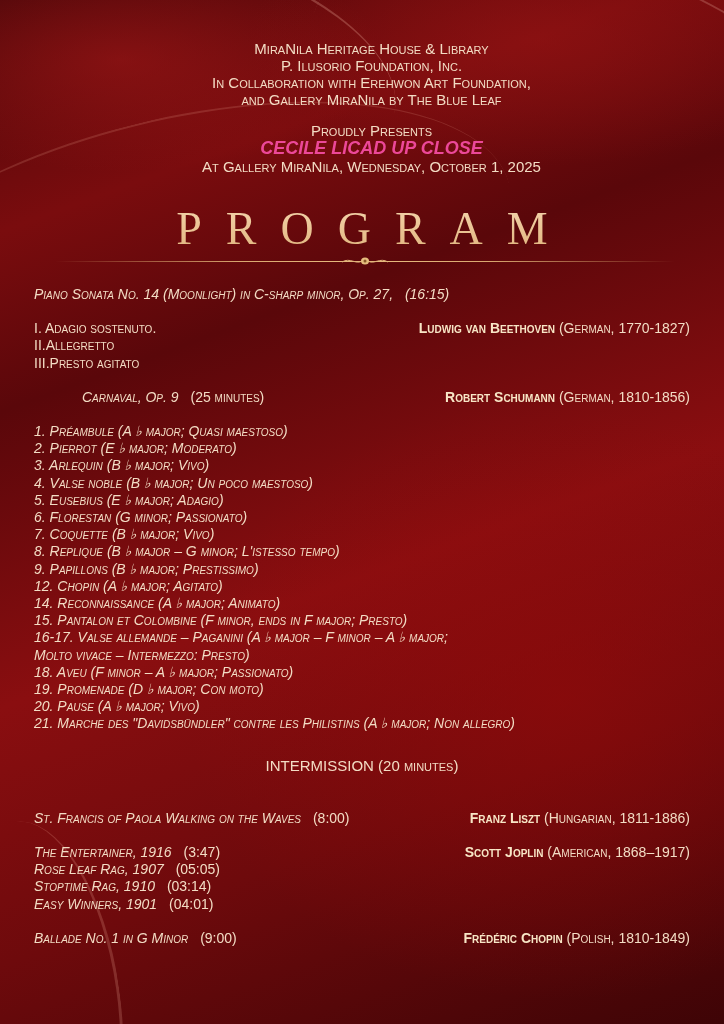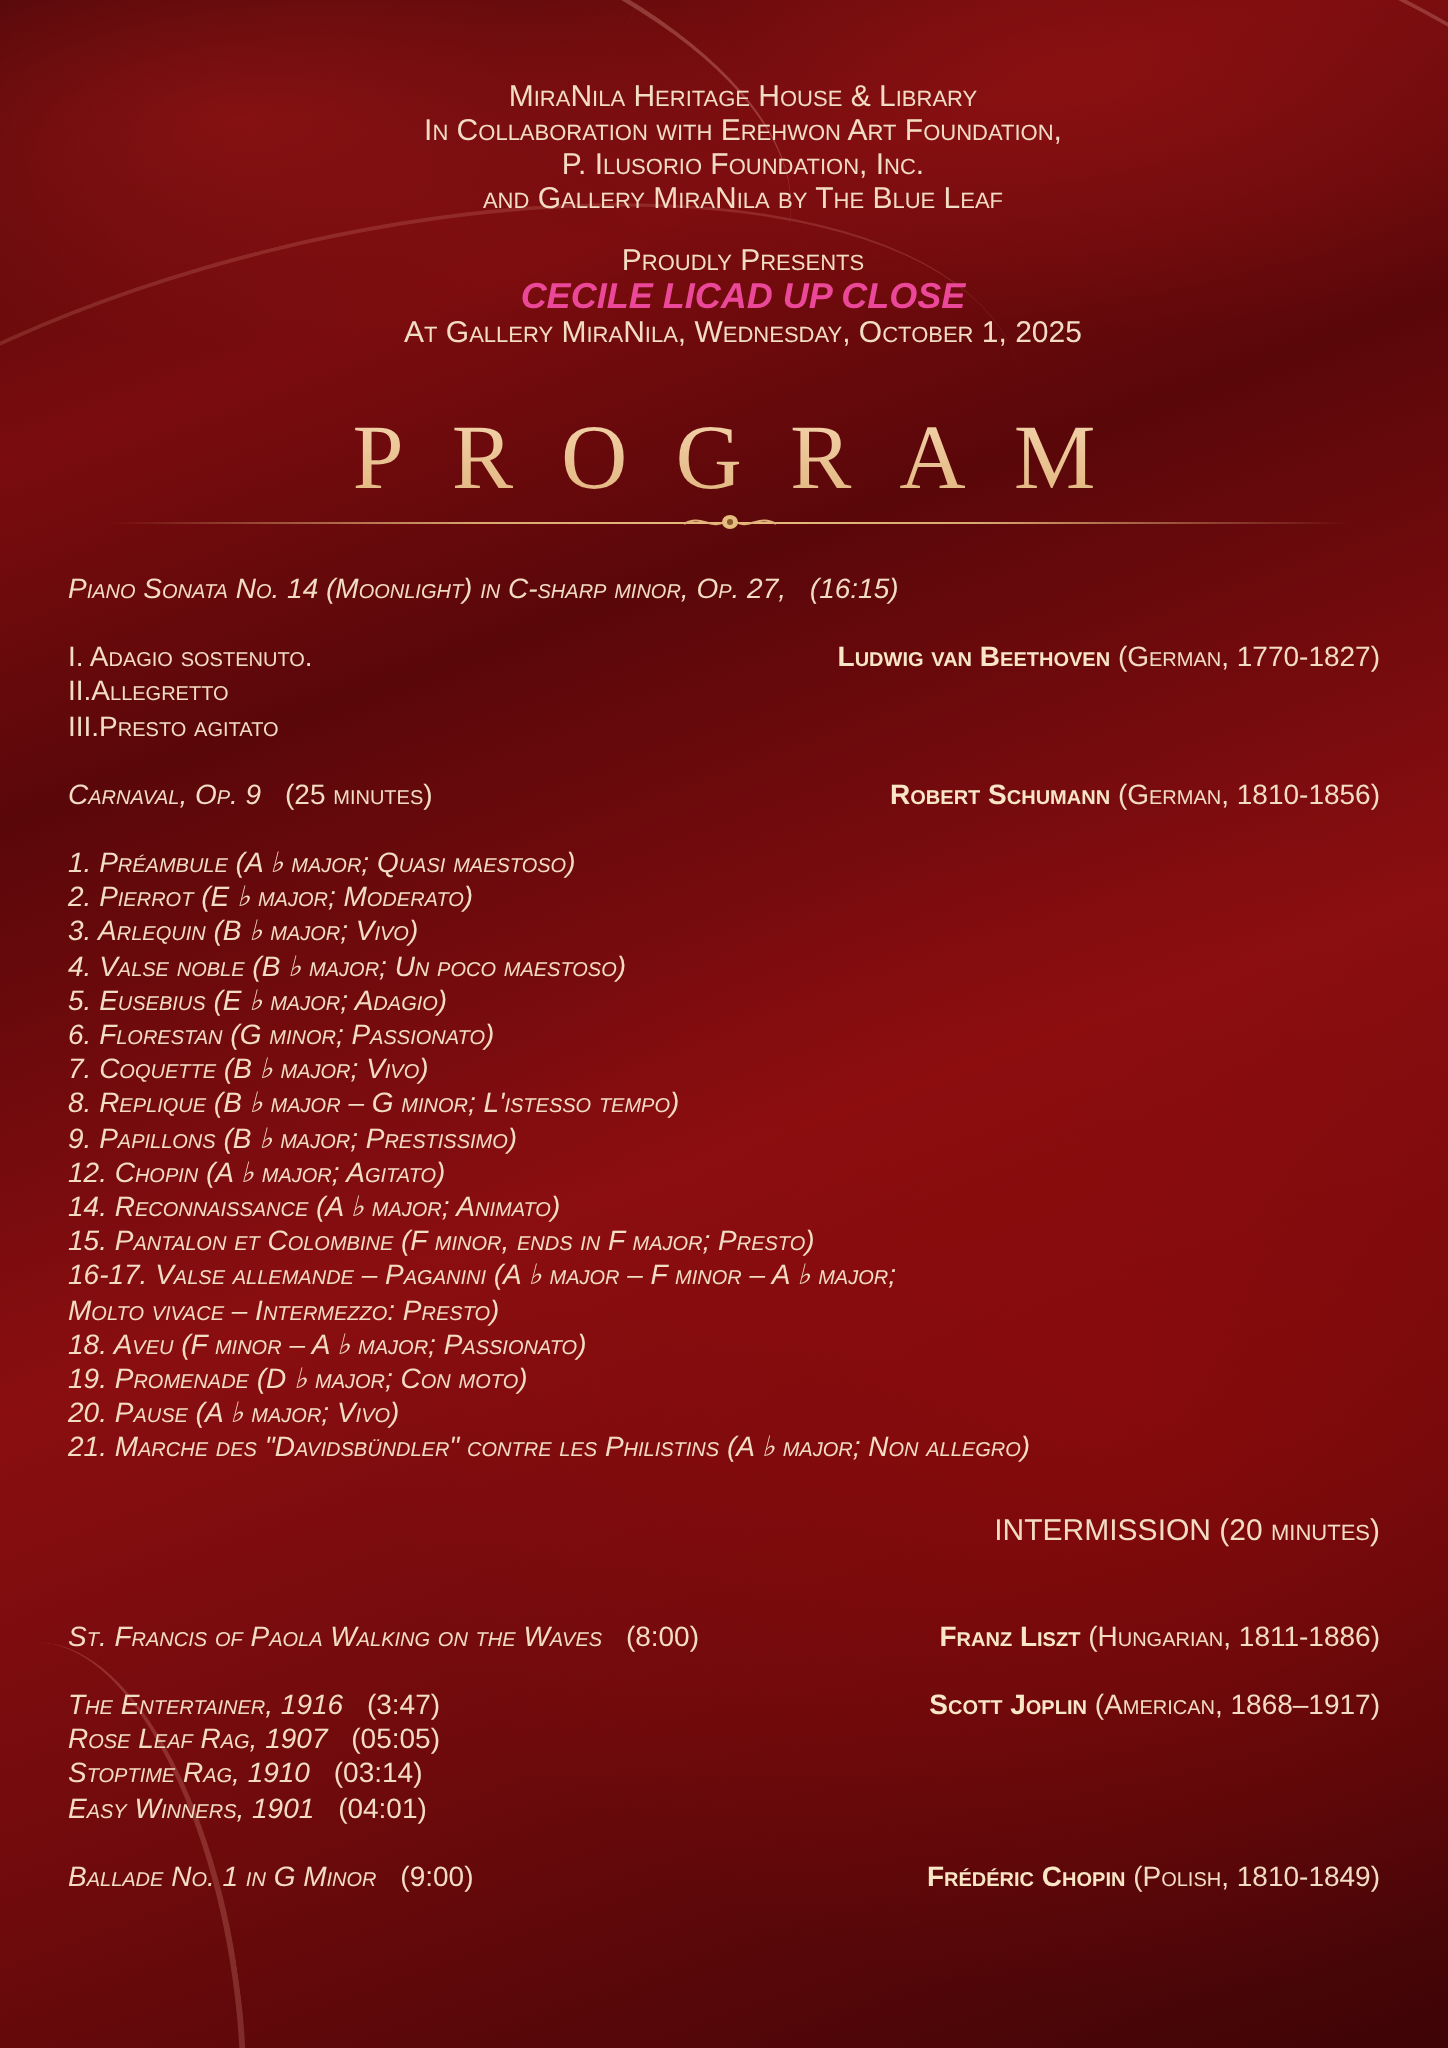--- a/index.html
+++ b/index.html
@@ -69,36 +69,36 @@
   .content {
     position: absolute; left: 34px; top: 286px; width: 656px;
     font-size: 14px; line-height: 17.2px;
   }
   .row { display: flex; justify-content: space-between; align-items: flex-start; }
   .it { font-style: italic; }
   .composer { white-space: nowrap; text-align: right; }
   .composer b { font-weight: bold; color: #f8e6c6; padding-left: 32px; }
   .block { margin-bottom: 17px; }
   .intermission {
-    text-align: right; font-size: 15px; margin-top: 24px; margin-bottom: 36px;
+    text-align: center; font-size: 15px; margin-top: 24px; margin-bottom: 36px;
   }
   .dur { margin-left: 8px; }
 </style>
 </head>
 <body>
 
 <div class="sheen s1"></div>
 <div class="sheen s2"></div>
 <div class="sheen s3"></div>
 <div class="sheen s4"></div>
 
 <div class="header sc">
   <span class="line">MiraNila Heritage House &amp; Library</span>
+  <span class="line">P. Ilusorio Foundation, Inc.</span>
   <span class="line">In Collaboration with Erehwon Art Foundation,</span>
-  <span class="line">P. Ilusorio Foundation, Inc.</span>
   <span class="line">and Gallery MiraNila by The Blue Leaf</span>
   <div class="gap"></div>
   <span class="line">Proudly Presents</span>
   <span class="line title">CECILE LICAD UP CLOSE</span>
   <span class="line">At Gallery MiraNila, Wednesday, October 1, 2025</span>
 </div>
 
 <div class="program-title">PROGRAM</div>
 
 <div class="divider">
@@ -127,21 +127,21 @@
         <div>III.Presto agitato</div>
       </div>
       <div class="composer sc">
         <b>Ludwig van Beethoven</b>
         <span>(German, 1770-1827)</span>
       </div>
     </div>
   </div>
 
   <div class="block">
-    <div class="row" style="margin-bottom:17px;">
+    <div class="row" style="margin-bottom:17px;margin-left:48px;">
       <span class="sc">
         <span class="it">Carnaval, Op. 9</span>
         <span class="dur">(25 minutes)</span>
       </span>
       <span class="composer sc">
         <b>Robert Schumann</b>
         <span>(German, 1810-1856)</span>
       </span>
     </div>
     <div class="sc it">

